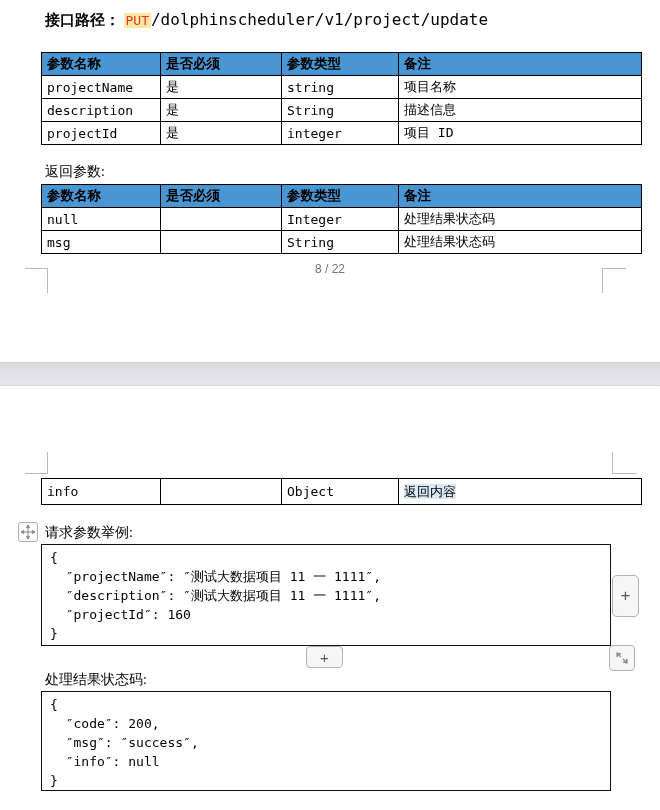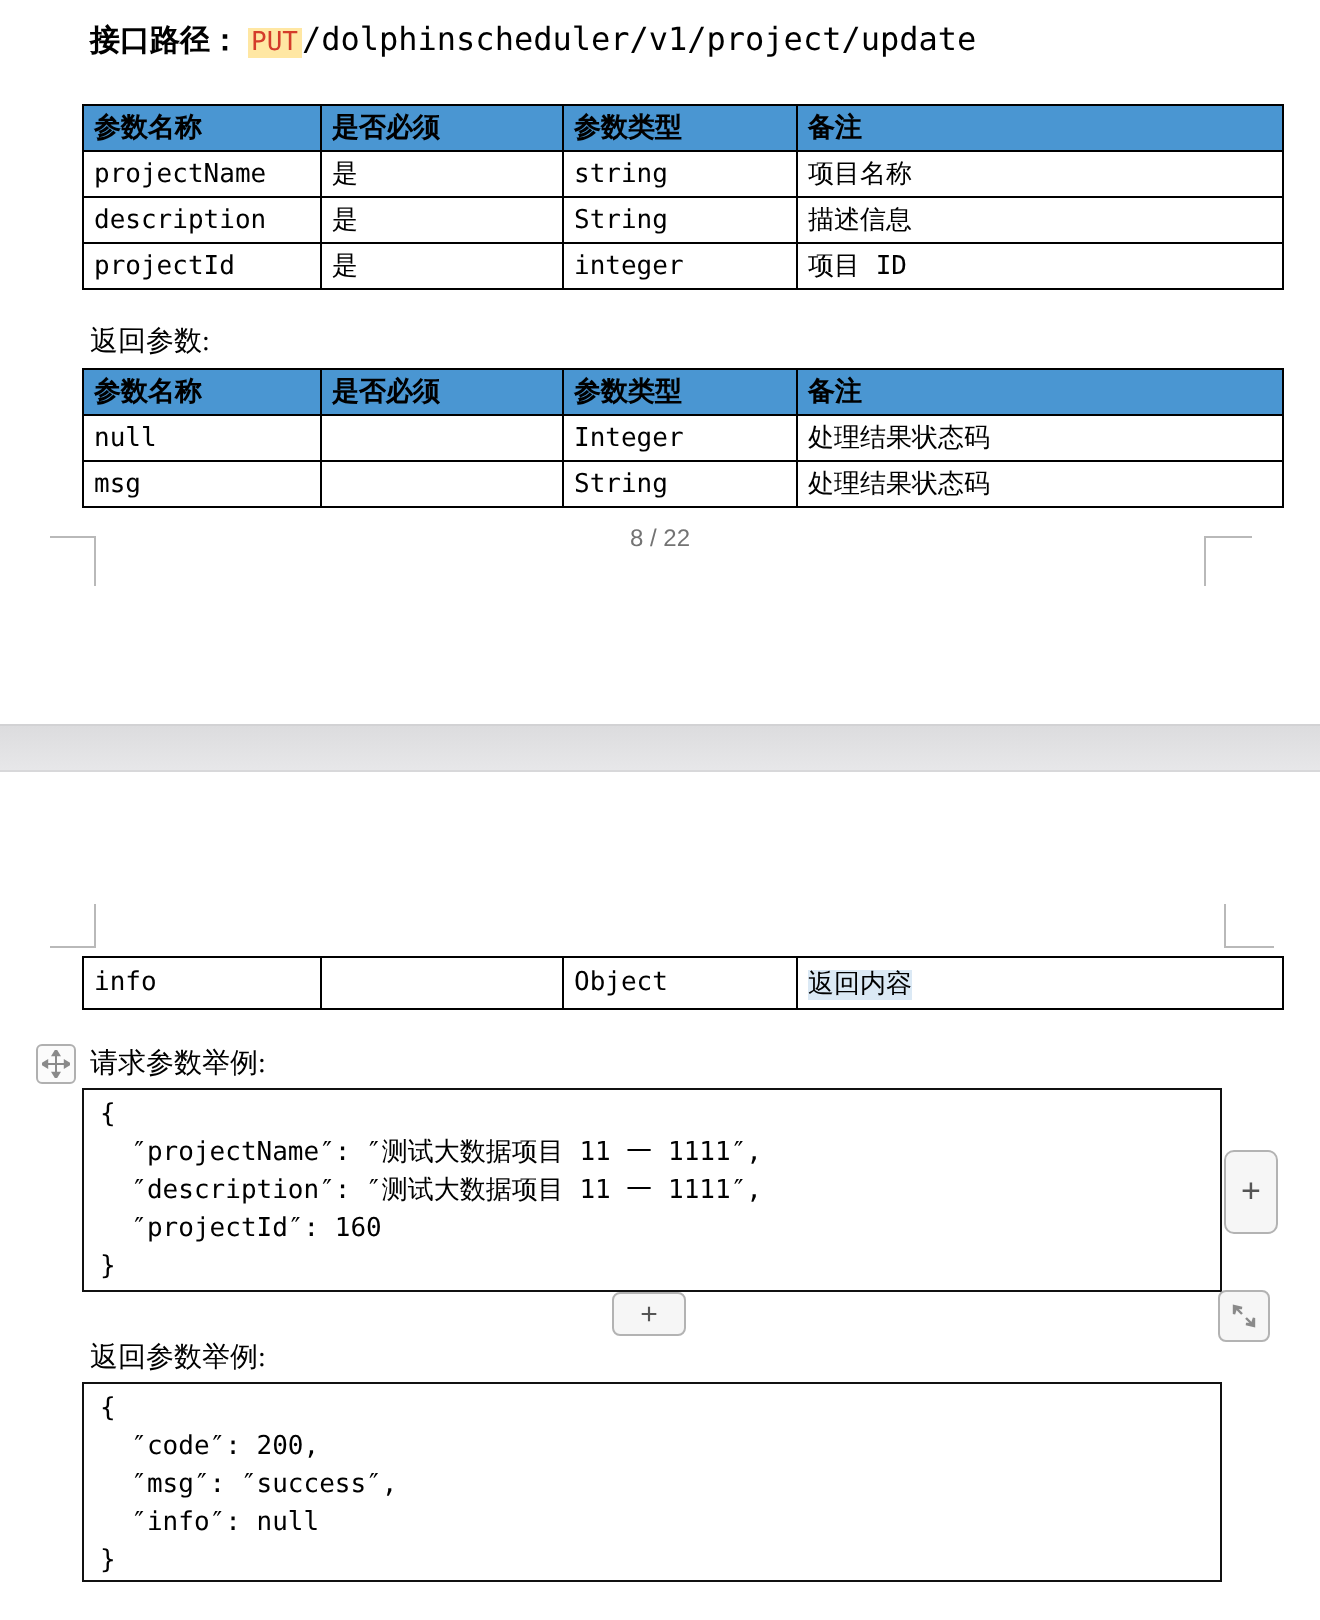--- a/index.html
+++ b/index.html
@@ -174,21 +174,21 @@
     <svg width="14" height="14" viewBox="0 0 14 14">
       <g stroke="#8a8a8a" stroke-width="1.2" fill="#8a8a8a">
         <line x1="3" y1="3" x2="6" y2="6"></line>
           <path d="M2 2 L2 6 L3 3 L6 3 Z"></path>
         <line x1="11" y1="11" x2="8" y2="8"></line>
           <path d="M12 12 L12 8 L11 11 L8 11 Z"></path>
       </g>
     </svg>
   </div>
 
-  <div class="lbl" style="left:45px;top:671px;">返回参数举例:</div>
+  <div class="lbl" style="left:45px;top:671px;">处理结果状态码:</div>
 
   <div class="codebox" style="top:691px;height:92px;">{
   ″code″: 200,
   ″msg″: ″success″,
   ″info″: null
 }</div>
 
 
 </div>
 

